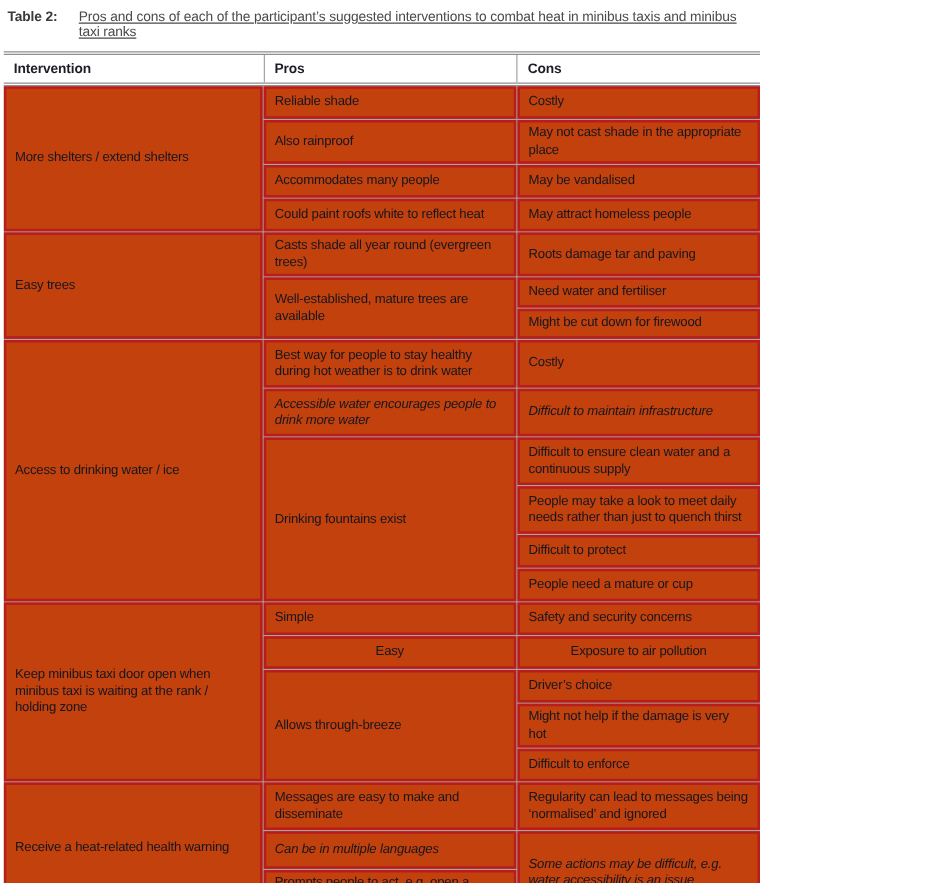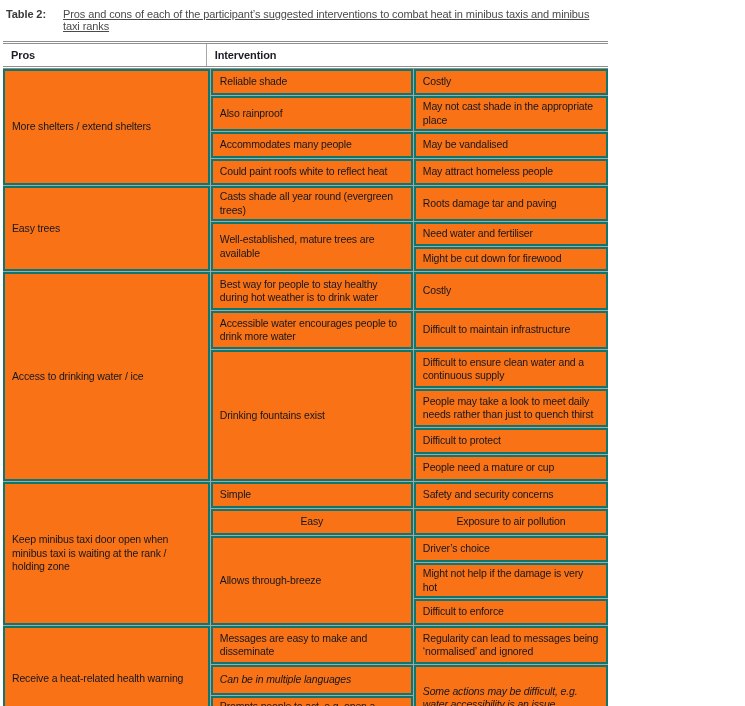--- a/index.html
+++ b/index.html
@@ -50,22 +50,22 @@
     border-spacing: 1px;
     background: #a6a6a6;
     table-layout: fixed;
     width: calc(100% + 2px);
     margin: -1px;
   }
   col.c-intervention { width: 34.3%; }
   col.c-pros { width: 33.5%; }
   col.c-cons { width: 32.2%; }
   td.cell {
-    background: #f97316;
-    border: 2px solid #0f766e;
+    background: #c2410c;
+    border: 2px solid #b91c1c;
     font-size: 10.5px;
     line-height: 13.5px;
     letter-spacing: -0.15px;
     color: #16161f;
     padding: 2px 7px;
     vertical-align: middle;
     word-wrap: break-word;
   }
 </style>
 </head>
@@ -74,22 +74,23 @@
 <div class="page">
 
   <div class="title-row">
     <span class="title-label">Table 2:</span>
     <span class="title-caption">Pros and cons of each of the participant’s suggested interventions to combat heat in minibus taxis and minibus taxi ranks</span>
   </div>
 
   <div class="double-rule"></div>
 
   <div class="header-row">
+    <div class="header-cell hc-intervention">Intervention</div>
     <div class="header-cell hc-pros">Pros</div>
-    <div class="header-cell hc-intervention">Intervention</div>
+    <div class="header-cell hc-cons">Cons</div>
   </div>
 
   <div class="double-rule"></div>
 
   <div class="table-clip">
     <table class="body-table">
       <colgroup>
         <col class="c-intervention">
         <col class="c-pros">
         <col class="c-cons">
@@ -122,21 +123,21 @@
             <td class="cell cons">Need water and fertiliser</td>
           </tr>
           <tr style="height: 24px;">
             <td class="cell cons">Might be cut down for firewood</td>
           </tr>
           <tr style="height: 38px;">
             <td rowspan="6" class="cell intervention">Access to drinking water / ice</td>
             <td class="cell pros">Best way for people to stay healthy during hot weather is to drink water</td>
             <td class="cell cons">Costly</td>
           </tr>
-          <tr style="height: 38px;">
+          <tr style="height: 38px; font-style: italic;">
             <td class="cell pros">Accessible water encourages people to drink more water</td>
             <td class="cell cons">Difficult to maintain infrastructure</td>
           </tr>
           <tr style="height: 38px;">
             <td rowspan="4" class="cell pros">Drinking fountains exist</td>
             <td class="cell cons">Difficult to ensure clean water and a continuous supply</td>
           </tr>
           <tr style="height: 38px;">
             <td class="cell cons">People may take a look to meet daily needs rather than just to quench thirst</td>
           </tr>

